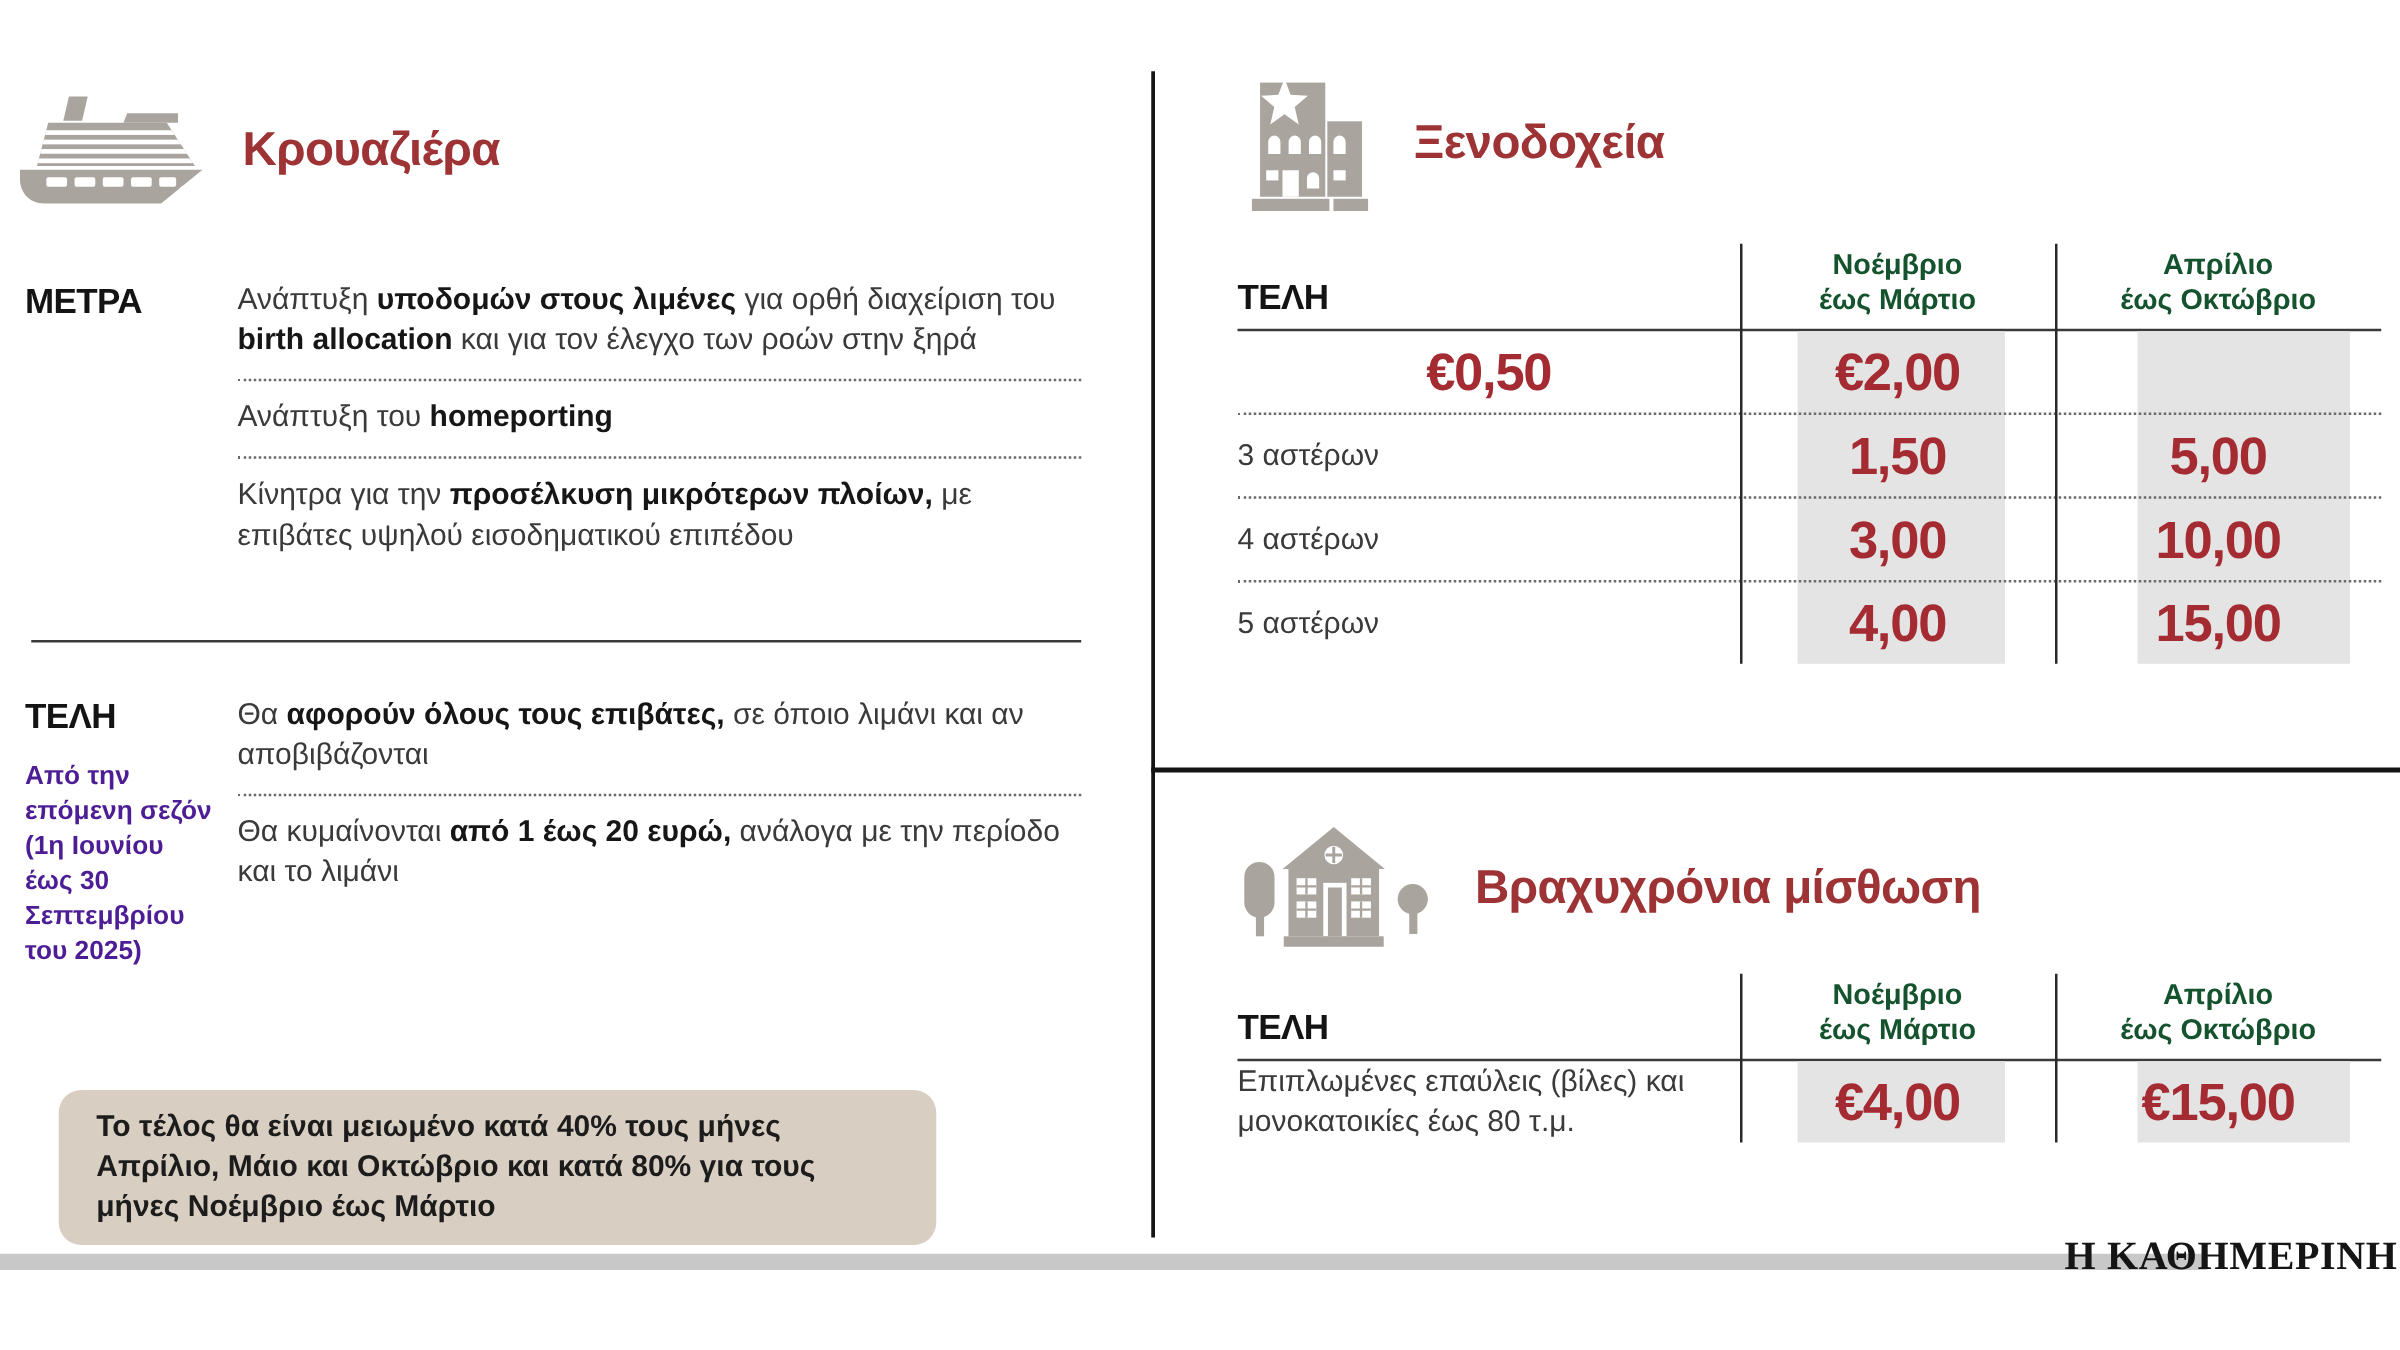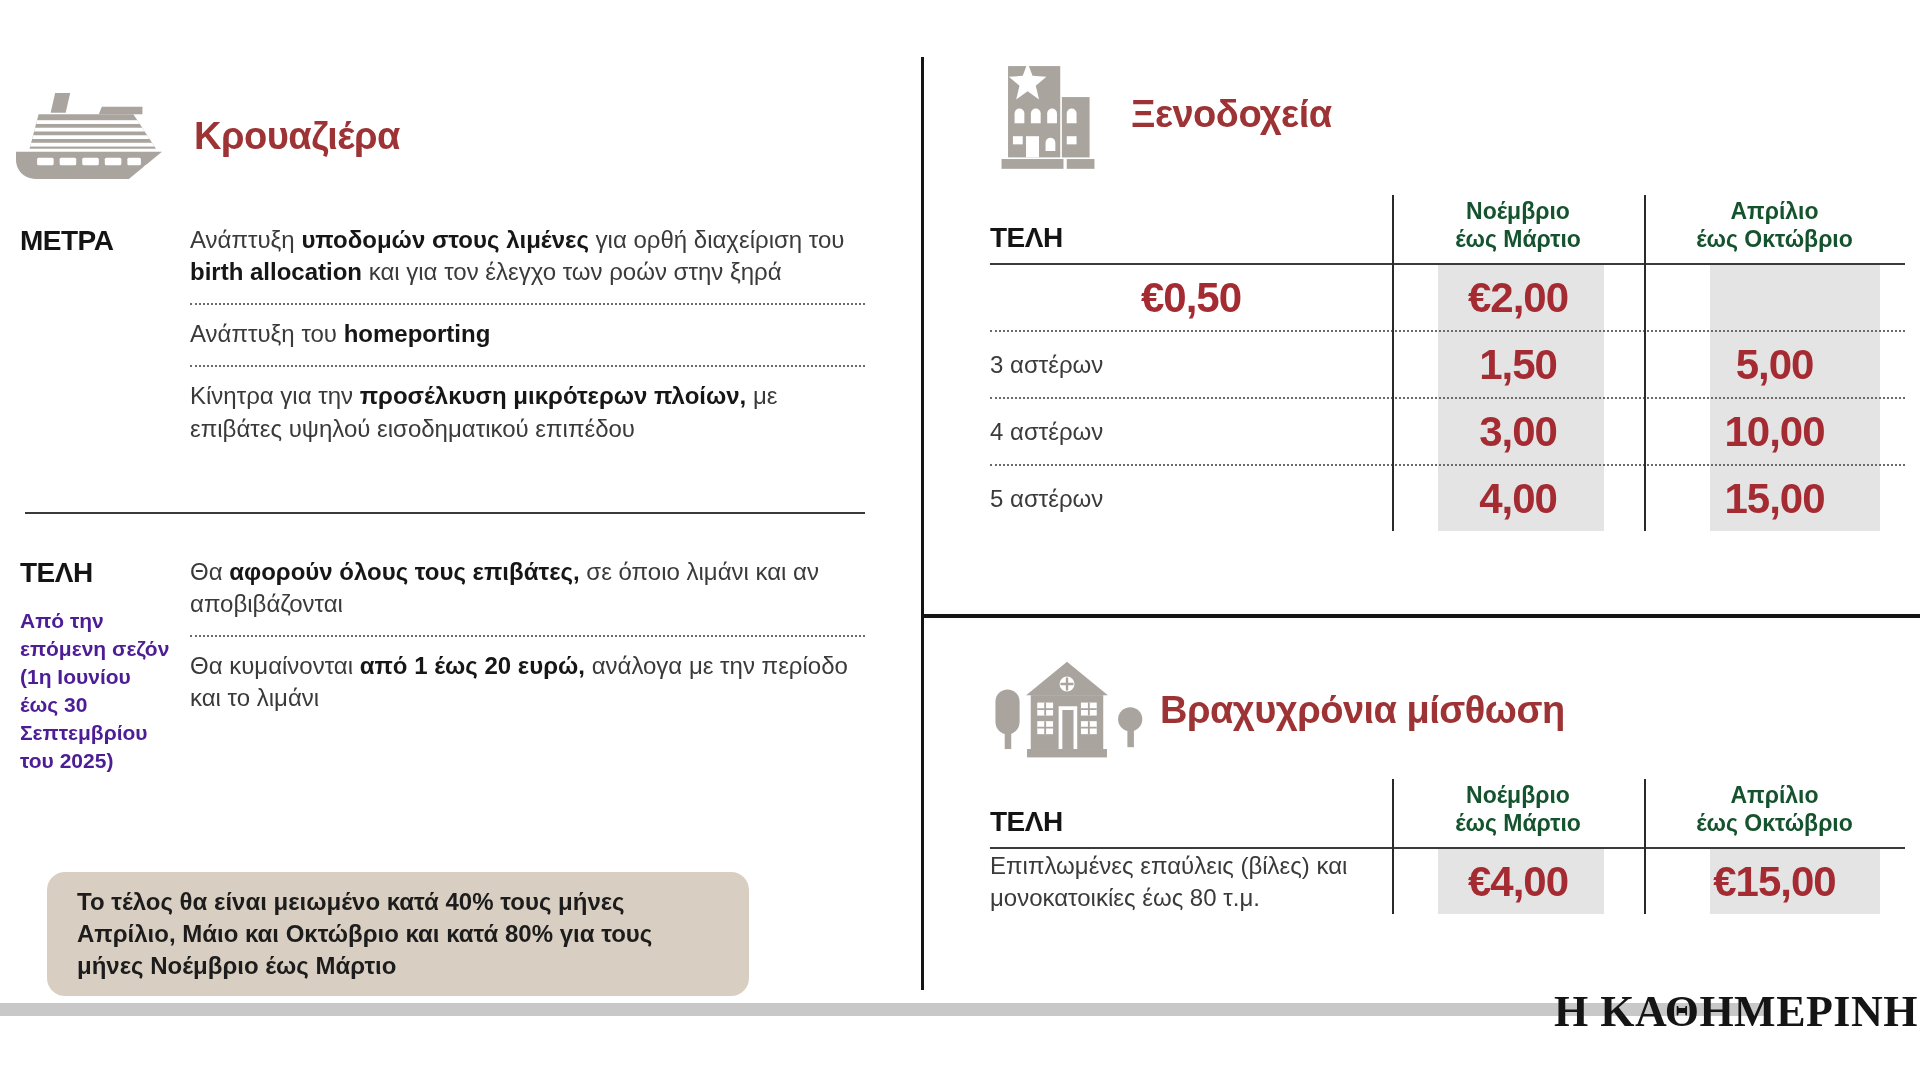--- a/index.html
+++ b/index.html
@@ -50,28 +50,28 @@
   .hotels .ft-row:first-child .ft-rowlabel{align-self:start;padding-top:16px;}
   .ft-val{display:flex;align-items:center;justify-content:center;height:100%;
           font-size:42px;font-weight:700;letter-spacing:-1px;color:var(--price-red,#a52b33);}
   .hotels .ft-row:first-child .ft-val{align-items:flex-end;padding-bottom:12px;box-sizing:border-box;}
   .vline{position:absolute;top:0;bottom:0;width:2px;background:#2a2a2a;}
   .vl1{left:402px;} .vl2{left:654px;}
 
   
   .footer-bar{position:absolute;left:0;top:1003px;width:1766px;height:13px;background:#c8c8c8;}
   .footer-logo{position:absolute;right:2px;top:986px;font-family:"Liberation Serif","DejaVu Serif",serif;
-               font-size:44px;font-weight:700;letter-spacing:0.5px;color:#151515;}
+               font-size:32px;font-weight:700;letter-spacing:0.5px;color:#151515;}
 </style>
 </head>
 <body>
 
 <div class="page">
 
-  <div class="sec-header" style="left:10px;top:86px;height:100px;gap:26px;">
+  <div class="sec-header" style="left:10px;top:70px;height:100px;gap:26px;">
     <svg class="icon" width="158" height="100" viewBox="0 0 210 130" fill="currentColor" xmlns="http://www.w3.org/2000/svg">
       <path d="M60,8 h20 l-6,26 h-20 z"></path>
       <path d="M122,26 h54 v10 h-58 z"></path>
       <clipPath id="shipTop">
           <path d="M38,36 h126 l30,46 H26 z"></path>
         </clipPath>
       <path d="M38,36 h126 l30,46 H26 z"></path>
       <g clip-path="url(#shipTop)" fill="#fff">
         <rect x="18" y="44" width="184" height="5"></rect>
         <rect x="18" y="54" width="184" height="5"></rect>
@@ -169,21 +169,21 @@
         <div class="ft-row">
           <div class="ft-rowlabel">5 αστέρων</div>
           <div class="ft-val">4,00</div>
           <div class="ft-val">15,00</div>
         </div>
       </div>
     <div class="vline vl1"></div>
     <div class="vline vl2"></div>
   </div>
 
-  <div class="sec-header" style="left:988px;top:645px;height:130px;gap:14px;">
+  <div class="sec-header" style="left:988px;top:645px;height:130px;gap:34px;">
     <svg class="icon" width="158" height="120" viewBox="0 0 170 128" fill="currentColor" xmlns="http://www.w3.org/2000/svg">
       <rect x="8" y="42" width="26" height="48" rx="13"></rect>
       <rect x="18" y="86" width="7" height="20"></rect>
       <circle cx="153" cy="74" r="13"></circle>
       <rect x="150" y="84" width="7" height="20"></rect>
       <path d="M41,48 L85,12 L129,48 Z"></path>
       <circle cx="85" cy="36" r="8" fill="#fff"></circle>
       <path d="M85,29 v14 M78,36 h14" stroke="currentColor" stroke-width="2.5" fill="none"></path>
       <rect x="46" y="48" width="78" height="58"></rect>
       <g fill="#fff">

